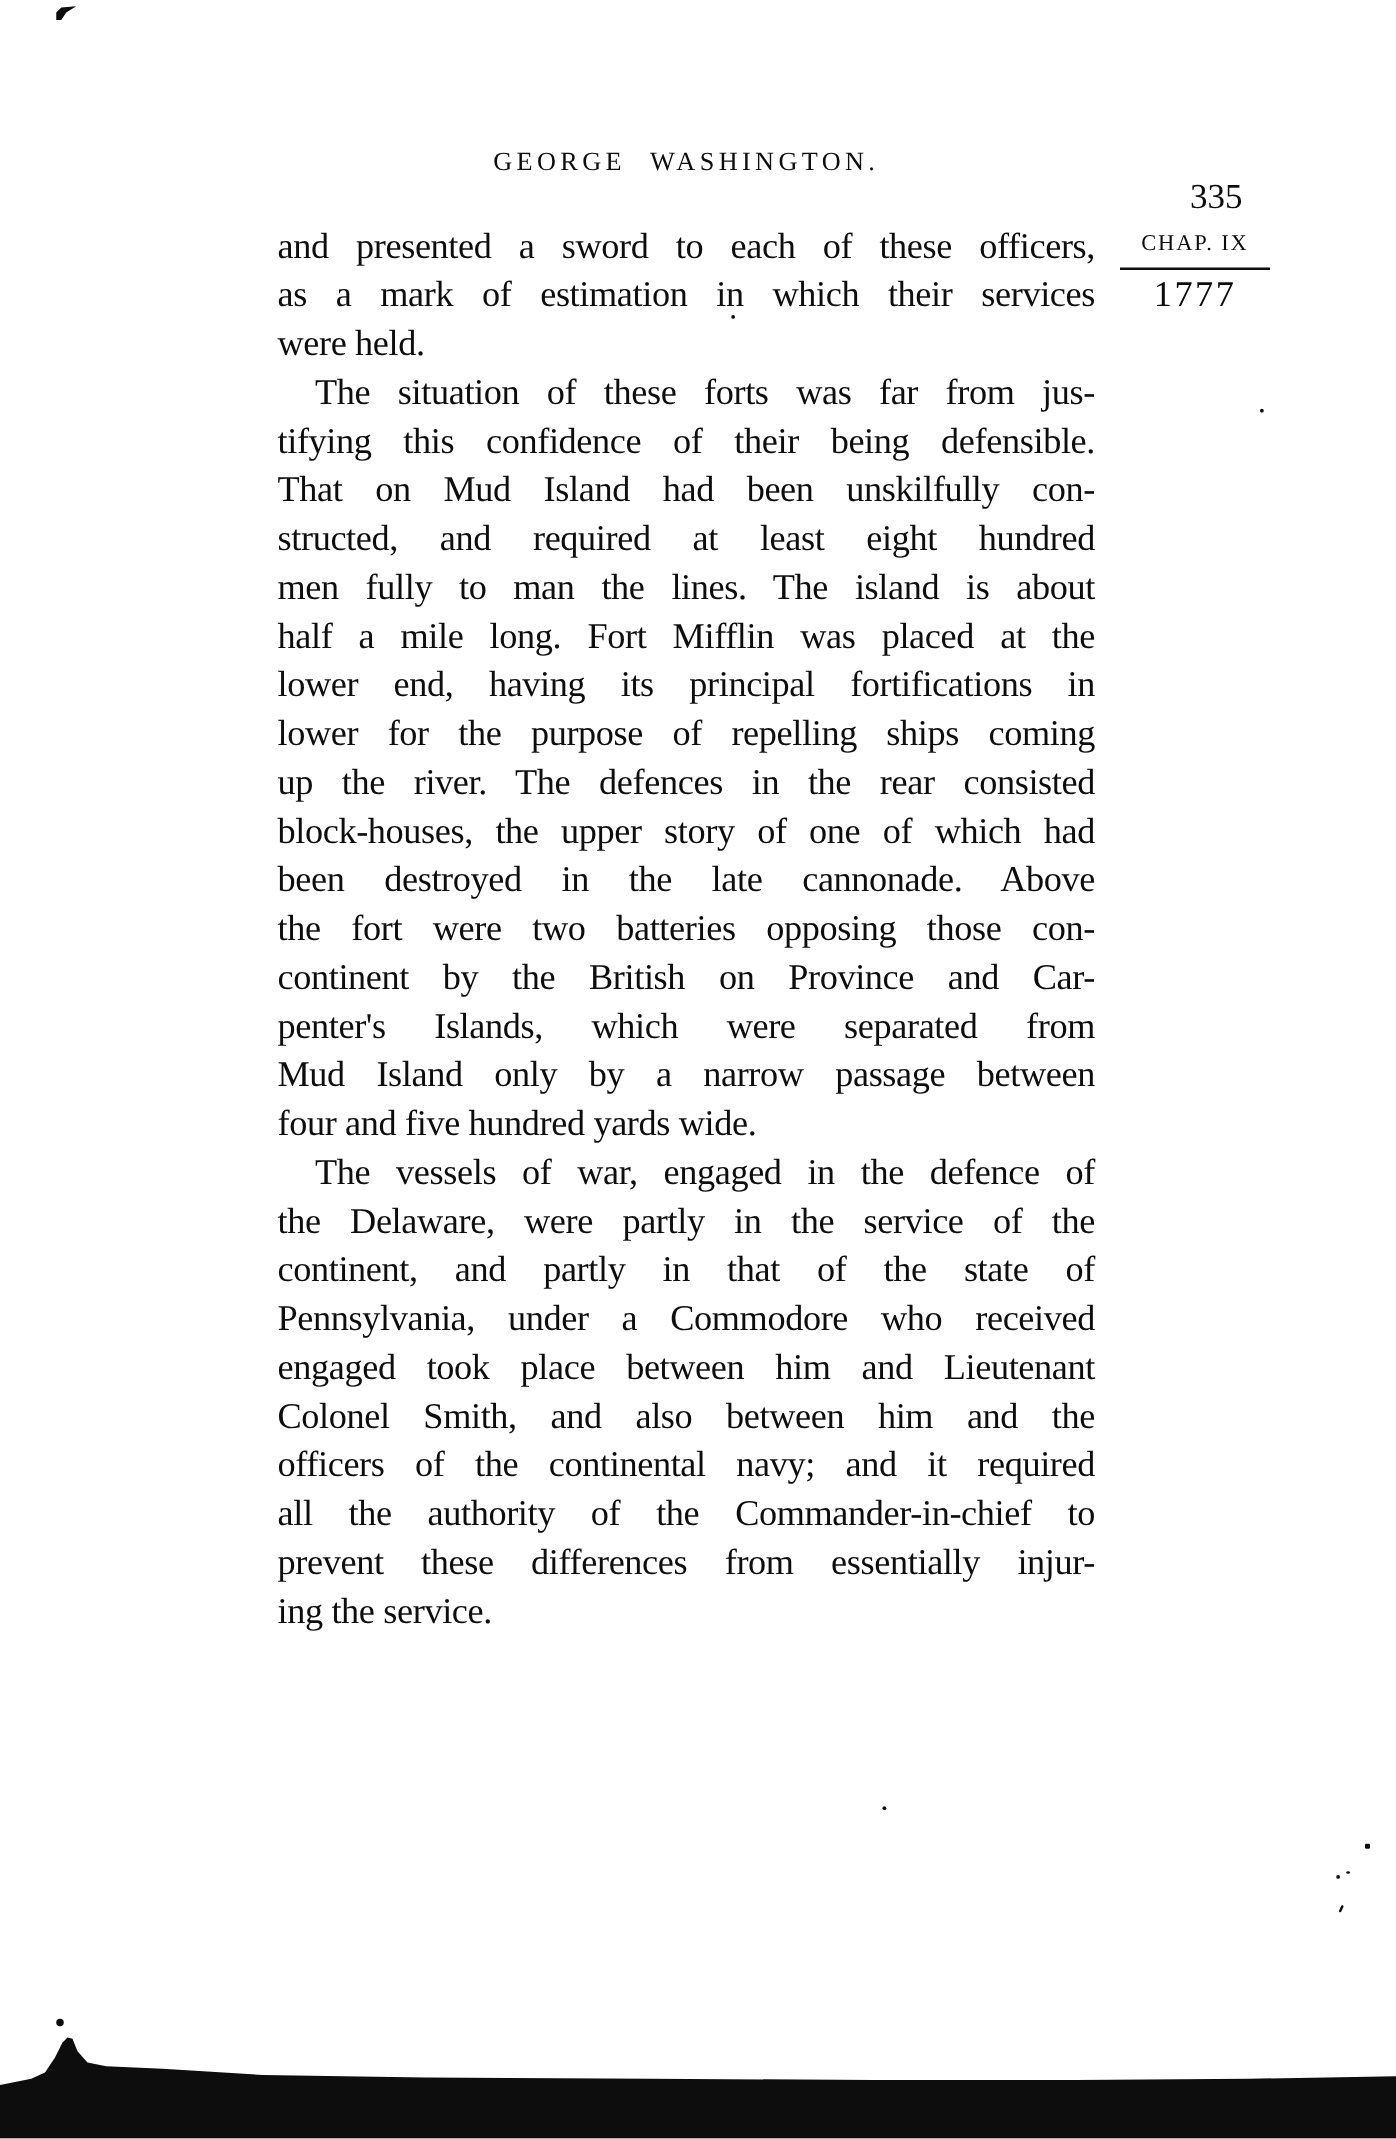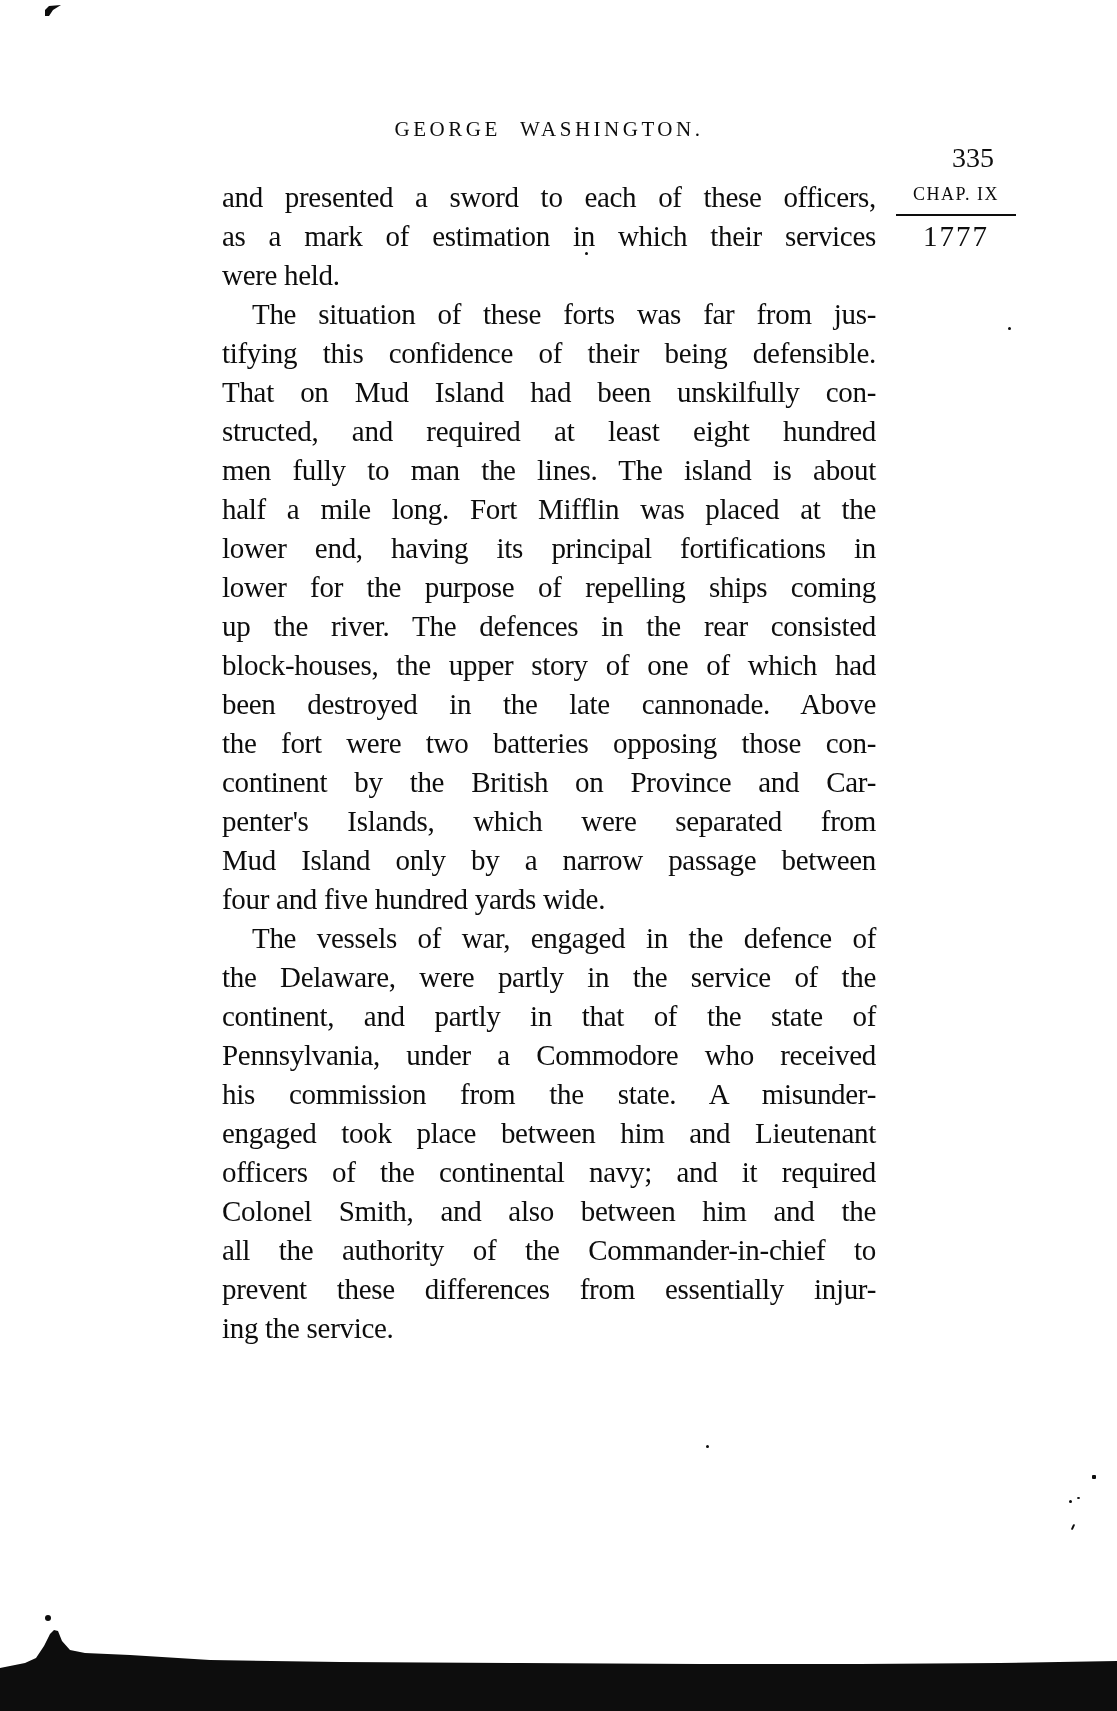--- a/index.html
+++ b/index.html
@@ -122,24 +122,23 @@
         <div class="line">continent by the British on Province and Car-</div>
         <div class="line">penter's Islands, which were separated from</div>
         <div class="line">Mud Island only by a narrow passage between</div>
         <div class="line last">four and five hundred yards wide.</div>
       </div>
       <div>
         <div class="line indent">The vessels of war, engaged in the defence of</div>
         <div class="line">the Delaware, were partly in the service of the</div>
         <div class="line">continent, and partly in that of the state of</div>
         <div class="line">Pennsylvania, under a Commodore who received</div>
-        <div class="line">his commission from the state. A misunder-</div>
         <div class="line">engaged took place between him and Lieutenant</div>
+        <div class="line">Colonel Smith, and also between him and the</div>
         <div class="line">officers of the continental navy; and it required</div>
-        <div class="line">Colonel Smith, and also between him and the</div>
         <div class="line">all the authority of the Commander-in-chief to</div>
         <div class="line">prevent these differences from essentially injur-</div>
         <div class="line last">ing the service.</div>
       </div>
     </div>
 
   <div class="speck s1"></div>
   <div class="speck s2"></div>
   <div class="speck s3"></div>
   <div class="speck s4"></div>

